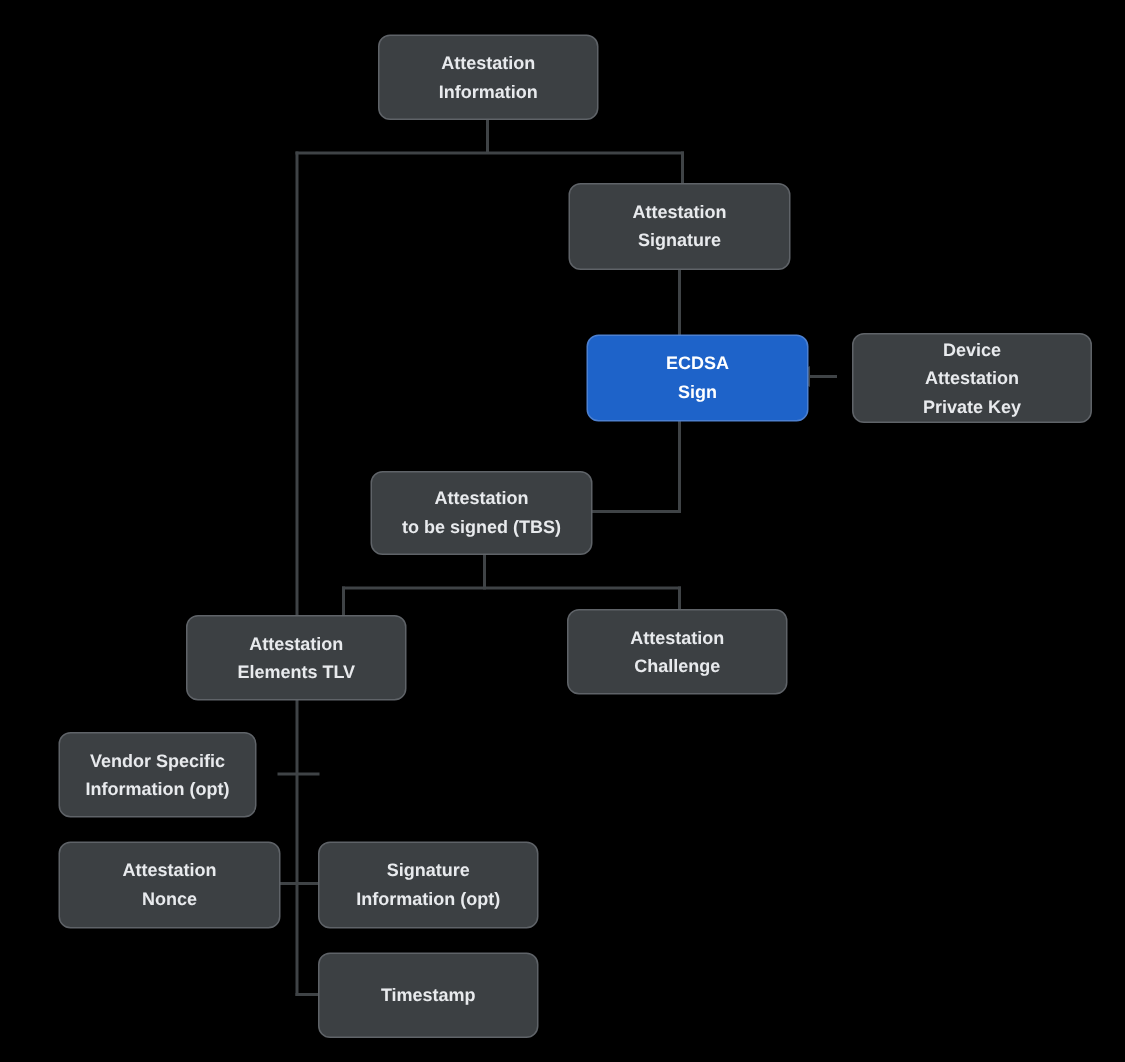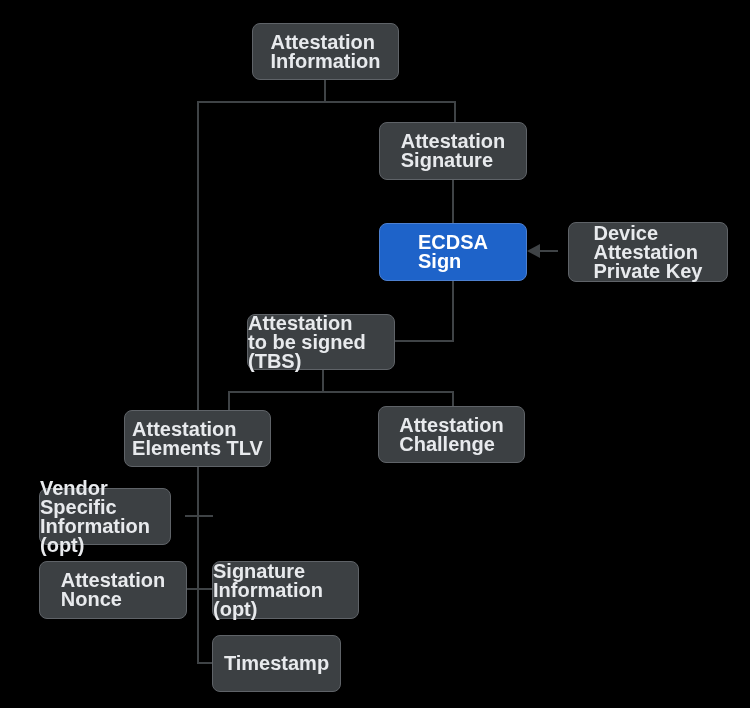--- a/index.html
+++ b/index.html
@@ -14,31 +14,32 @@
   .node {
     position: absolute;
     box-sizing: border-box;
     background: var(--node-fill, #3c4043);
     border: 1.5px solid var(--node-border, #5f6368);
     border-radius: 8px;
     color: var(--node-text, #e8eaed);
     display: flex;
     align-items: center;
     justify-content: center;
-    text-align: left;
-    font-size: 20px;
+    text-align: center;
+    font-size: 12px;
     font-weight: 700;
     line-height: 19px;
     white-space: pre-line;
     z-index: 2;
   }
   .node.accent {
     background: var(--accent-fill, #1e63c9);
     border-color: var(--accent-border, #4d80d0);
     color: var(--accent-text, #ffffff);
+    margin-left: 12px;
   }
   .line {
     position: absolute;
     background: var(--connector, #3f4346);
     z-index: 1;
   }
   .arrowhead {
     position: absolute;
     width: 0;
     height: 0;
@@ -96,15 +97,15 @@
   <div class="node" style="left:39px;top:488px;width:132px;height:57px">Vendor Specific
 Information (opt)</div>
 
 
   <div class="node" style="left:39px;top:561px;width:148px;height:58px">Attestation
 Nonce</div>
 
   <div class="node" style="left:212px;top:561px;width:147px;height:58px">Signature
 Information (opt)</div>
 
-  <div class="node" style="left:212px;top:635px;width:129px;height:57px">Timestamp</div>
+  <div class="node" style="left:212px;top:635px;width:147px;height:57px">Timestamp</div>
 
 </div>
 
 </body></html>

